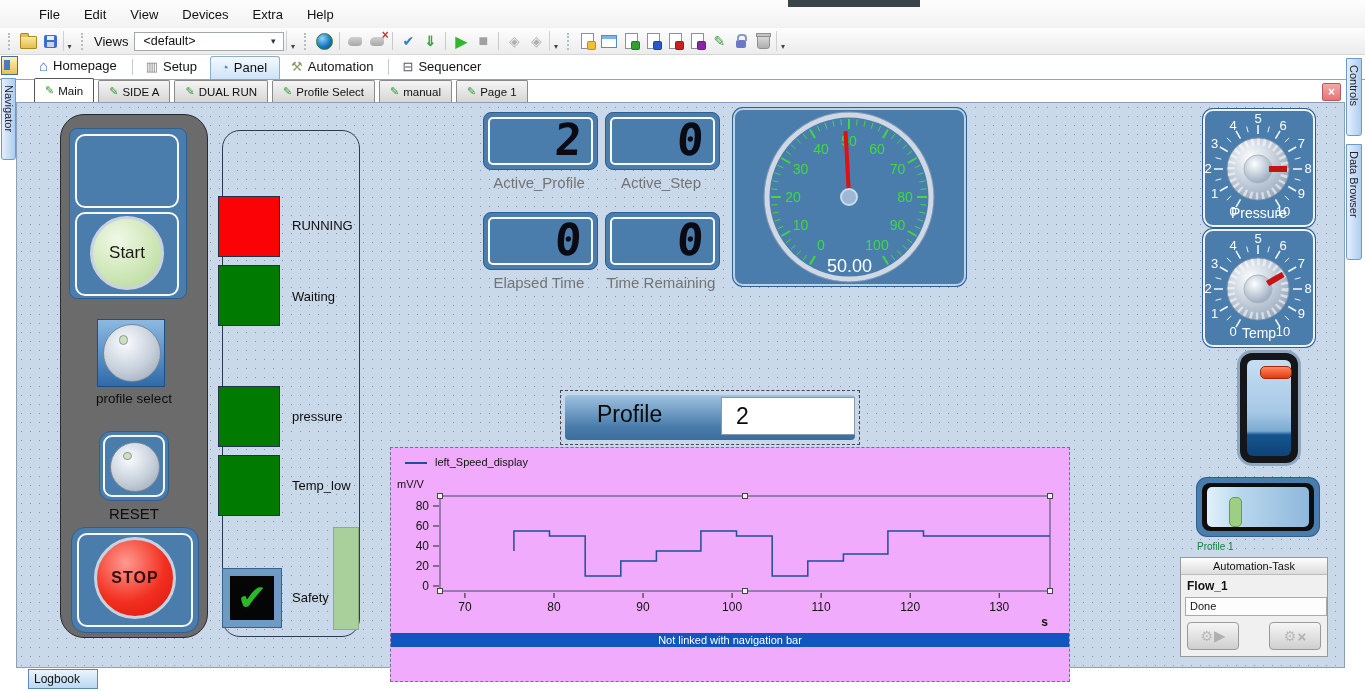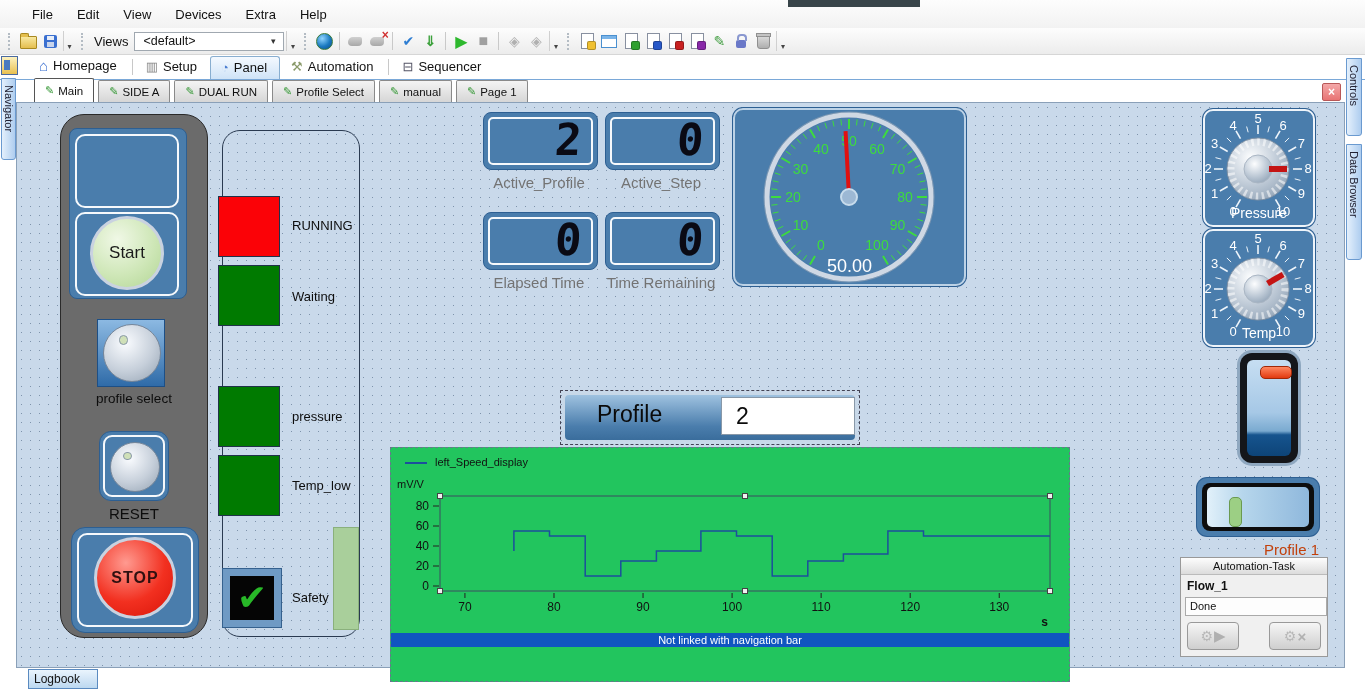--- a/index.html
+++ b/index.html
@@ -1,21 +1,21 @@
 <!DOCTYPE html>
 <html><head>
 <meta charset="utf-8">
 <style>
   html,body{margin:0;padding:0;}
   body{width:1365px;height:691px;position:relative;overflow:hidden;background:#ffffff;
        font-family:"Liberation Sans",sans-serif;color:#111;}
   .abs{position:absolute;}
   
   #menubar{left:0;top:0;width:1365px;height:28px;background:linear-gradient(#fdfdfd,#f2f2f2);
-           display:flex;align-items:center;padding-left:20px;box-sizing:border-box;font-size:13px;}
+           display:flex;align-items:center;padding-left:27px;box-sizing:border-box;font-size:13px;}
   .menu-item{padding:4px 12px;cursor:default;}
   #darkbar{left:788px;top:0;width:132px;height:7px;background:#39454a;}
   #toolbar{left:0;top:28px;width:1365px;height:27px;background:linear-gradient(#fdfdfd,#ececec);
            border-bottom:1px solid #d6d6d6;display:flex;align-items:center;box-sizing:border-box;padding-left:4px;}
   .grip{width:3px;height:17px;border-left:2px dotted #b4bcc4;margin:0 4px;}
   .sep{width:1px;height:18px;background:#c9c9c9;margin:0 4px;}
   .tbicon{width:20px;height:20px;display:flex;align-items:center;justify-content:center;margin:0 1px;font-size:14px;}
   .minibtn{width:11px;height:20px;display:flex;align-items:flex-end;justify-content:center;font-size:8px;color:#444;
            border-left:1px solid #d0d0d0;margin:0 2px;}
   .views-label{font-size:13px;margin:0 6px 0 4px;}
@@ -105,21 +105,21 @@
   #gaugevalue{position:absolute;left:0;top:146px;width:229px;text-align:center;color:#fff;font-size:18px;}
   #gaugesvg{position:absolute;left:0;top:0;}
   
   #profilebox{left:560px;top:390px;width:298px;height:53px;border:1px dashed #445;}
   #profileinner{position:absolute;left:2px;top:2px;right:2px;bottom:2px;border-radius:6px;
                 background:linear-gradient(180deg,#9fc2e0,#4a7dac 70%,#3a6d9c);border:2px solid #c8d8e8;}
   #profiletext{position:absolute;left:36px;top:10px;font-size:23px;color:#0a0a0a;}
   #profileinput{position:absolute;left:160px;top:6px;width:118px;height:36px;background:#fff;border:1px solid #8898a8;
                 font-size:23px;color:#0a0a0a;padding-left:14px;line-height:36px;}
   
-  #chartpanel{left:390px;top:447px;width:680px;height:235px;background:#22c55e;border:1px dashed #66788c;box-sizing:border-box;}
+  #chartpanel{left:390px;top:447px;width:680px;height:235px;background:#f0abfc;border:1px dashed #66788c;box-sizing:border-box;}
   #legendline{position:absolute;left:14px;top:14px;width:22px;height:2px;}
   #legendtext{position:absolute;left:44px;top:8px;font-size:11px;color:#111;}
   #yunit{position:absolute;left:6px;top:30px;font-size:11px;color:#111;}
   #chartsvg{position:absolute;left:0;top:0;}
   #chartstatus{position:absolute;left:0;top:185px;width:678px;height:14px;background:#1055c0;color:#fff;
                font-size:11px;text-align:center;line-height:14px;}
   
   .rknob{width:112px;height:118px;background:#4a7dac;border:2px solid #eef4fa;border-radius:10px;
          box-sizing:border-box;box-shadow:0 0 0 1px #2d5f92;}
   .rknob .klabel{position:absolute;left:0;bottom:4px;width:108px;text-align:center;color:#fff;font-size:14px;}
@@ -128,21 +128,21 @@
           box-shadow:0 0 0 3px #8fa8c0;}
   #rockerbody{position:absolute;left:7px;top:7px;right:7px;bottom:7px;border-radius:6px;
           background:linear-gradient(180deg,#c6def2 0%,#a6c8e6 55%,#7aaad0 74%,#16548e 78%,#0d4478 100%);}
   #rockerled{position:absolute;left:13px;top:6px;width:30px;height:11px;border-radius:5px;
           background:linear-gradient(#ff8861,#e23a10);border:1px solid #a02808;}
   #p1switch{left:1197px;top:478px;width:122px;height:58px;background:#4a7dac;border-radius:10px;box-shadow:0 0 0 1px #2d5f92;}
   #p1black{position:absolute;left:5px;top:5px;right:5px;bottom:5px;background:#0d0d0d;border-radius:8px;}
   #p1body{position:absolute;left:10px;top:9px;right:10px;bottom:9px;border-radius:5px;
           background:linear-gradient(90deg,#e2f1fa 0%,#b6d6ec 35%,#8fb8dc 100%);}
   #p1led{position:absolute;left:22px;top:10px;width:11px;height:28px;border-radius:5px;background:#9ccf84;border:1px solid #6a9a50;}
-  #p1label{left:1197px;top:541px;width:122px;text-align:right;font-size:15px;color:#c2410c;}
+  #p1label{left:1197px;top:541px;width:122px;text-align:left;font-size:10px;color:#15803d;}
   
   #autotask{left:1180px;top:557px;width:148px;height:100px;background:#f0f0f0;border:1px solid #999;box-sizing:border-box;}
   #autoheader{position:absolute;left:0;top:0;right:0;height:16px;background:linear-gradient(#fdfdfd,#dcdcdc);
               border-bottom:1px solid #bbb;font-size:11px;text-align:center;line-height:16px;}
   #autoname{position:absolute;left:6px;top:21px;font-size:12px;font-weight:bold;}
   #autostatus{position:absolute;left:4px;top:39px;width:136px;height:17px;background:#fdfdfd;border:1px solid #aaa;
               font-size:11px;line-height:17px;padding-left:4px;}
   .autobtn{position:absolute;top:64px;width:50px;height:26px;background:linear-gradient(#f6f6f6,#cfcfcf);
            border:1px solid #999;border-radius:4px;display:flex;align-items:center;justify-content:center;
            color:#b0b0b0;font-size:15px;gap:1px;}

